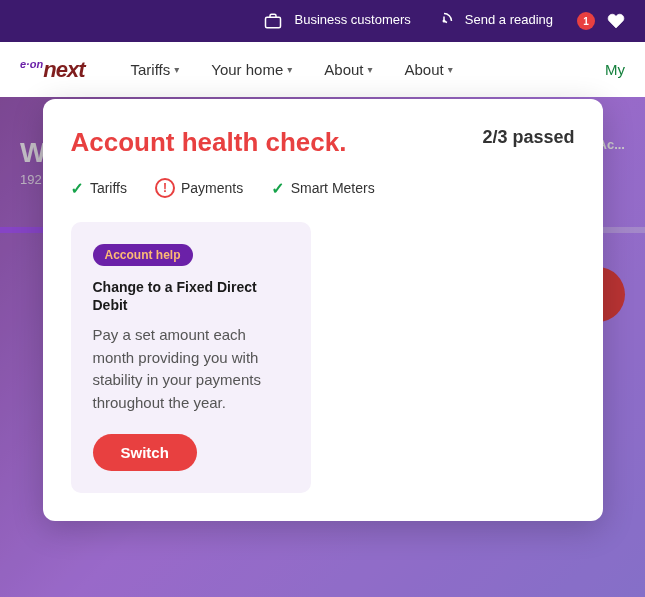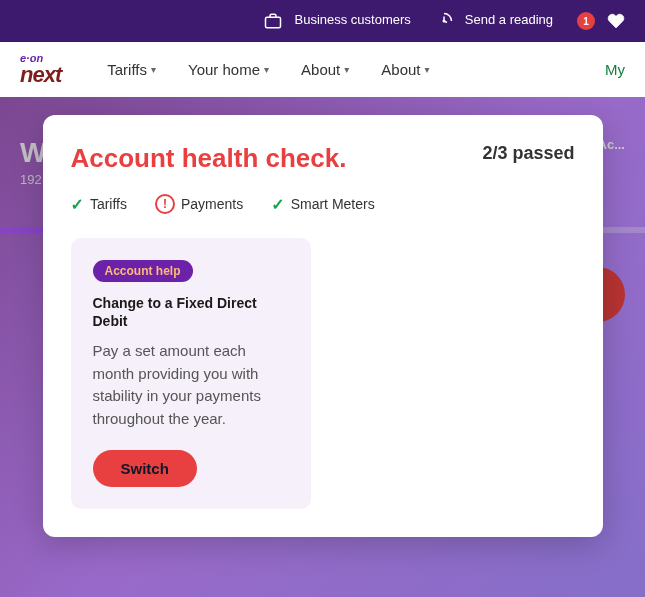--- a/index.html
+++ b/index.html
@@ -46,21 +46,21 @@
       height: 55px;
       display: flex;
       align-items: center;
       padding: 0 20px;
       gap: 20px;
       box-shadow: 0 1px 3px rgba(0,0,0,0.1);
     }
     .logo-area {
       margin-right: 20px;
       display: flex;
-      flex-direction: column;
+      flex-direction: row;
       line-height: 1;
     }
     .logo-eon {
       color: #6b21a8;
       font-size: 11px;
       font-style: italic;
       font-weight: bold;
     }
     .logo-next {
       color: #7f1d1d;
@@ -165,21 +165,21 @@
     .modal-overlay {
       position: absolute;
       top: 0;
       left: 0;
       right: 0;
       bottom: 0;
       background: rgba(0,0,0,0.2);
       display: flex;
       justify-content: center;
       align-items: flex-start;
-      padding-top: 18px;
+      padding-top: 2px;
     }
     .modal {
       background: white;
       border-radius: 12px;
       width: 560px;
       padding: 28px 28px 28px 28px;
       box-shadow: 0 8px 32px rgba(0,0,0,0.2);
     }
     .modal-header {
       display: flex;
@@ -256,21 +256,21 @@
       line-height: 1.3;
     }
     .card-desc {
       font-size: 15px;
       color: #555;
       line-height: 1.5;
       margin-bottom: 20px;
     }
     .switch-btn {
       background: #e84040;
-      color: #0f172a;
+      color: #ffffff;
       border: none;
       border-radius: 25px;
       padding: 10px 28px;
       font-size: 15px;
       font-weight: bold;
       cursor: pointer;
       display: block;
     }
   </style>
 </head>

